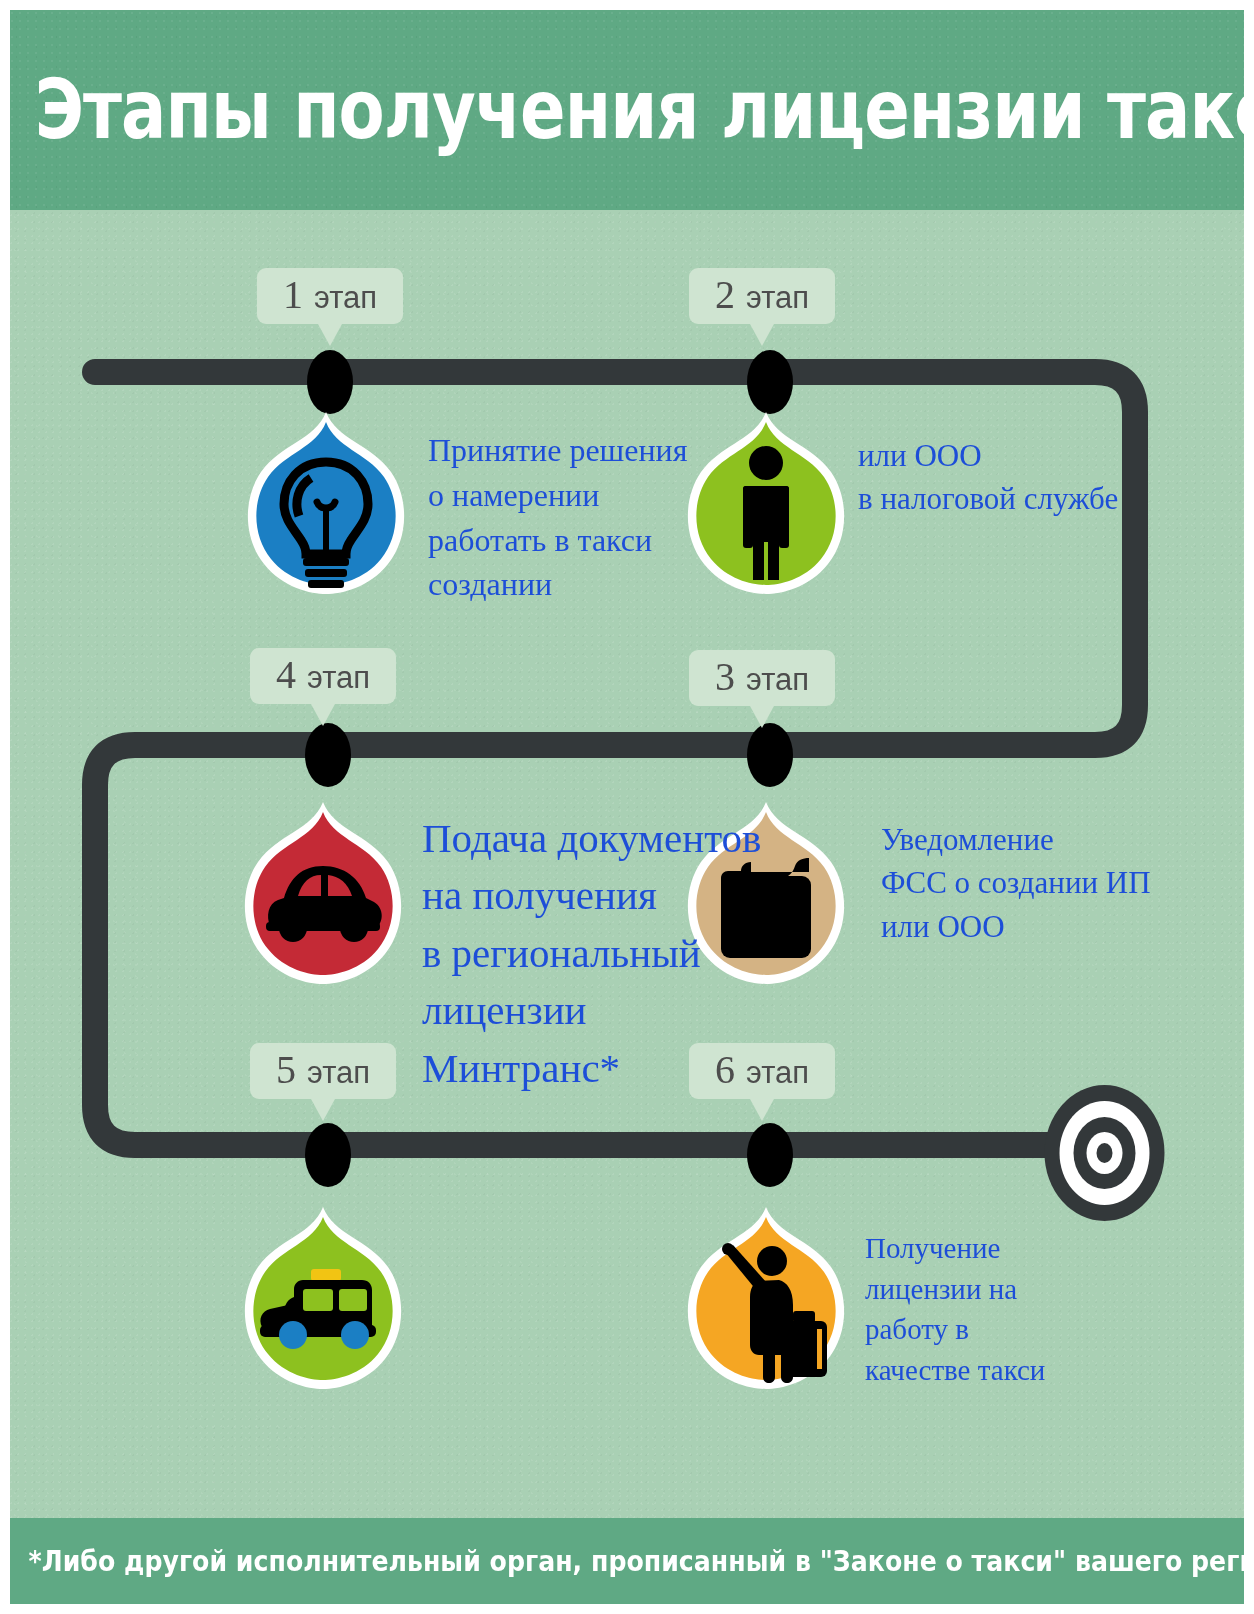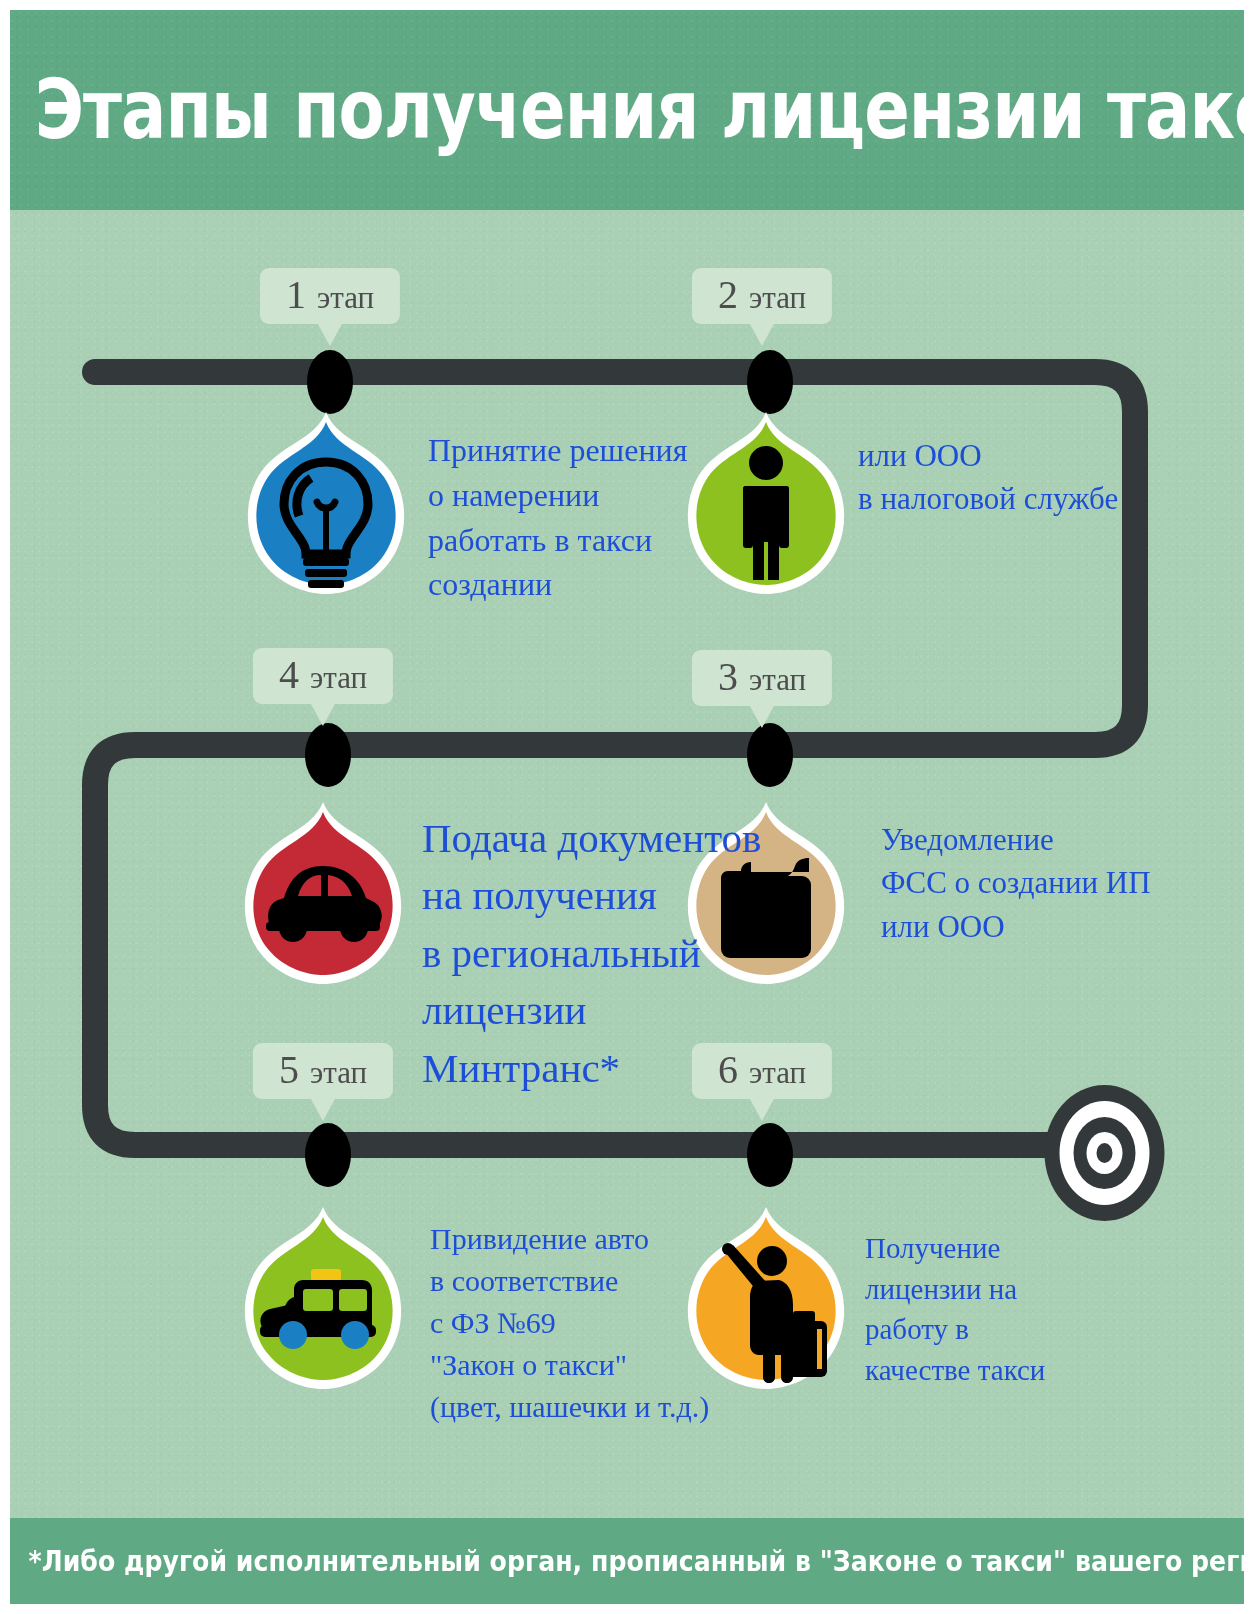--- a/index.html
+++ b/index.html
@@ -117,21 +117,21 @@
     align-items: baseline;
     gap: 11px;
   }
   .stage-label .num {
     font-family: "Liberation Serif", serif;
     font-size: 40px;
     color: #4d4d4d;
     line-height: 1;
   }
   .stage-label .word {
-    font-family: Liberation Serif, serif;
+    font-family: Liberation Sans, sans-serif;
     font-size: 31px;
     color: #4d4d4d;
     line-height: 1;
   }
   .stage-label .tail {
     width: 0; height: 0;
     margin: 0 auto;
     border-left: 12px solid transparent;
     border-right: 12px solid transparent;
     border-top: 22px solid #cfe4d1;
@@ -433,27 +433,20 @@
       <div class="line">лицензии</div>
       <div class="line">Минтранс*</div>
     </div>
 
     <div class="step-text" style="left:843px; top:808px; font-size:31px;margin-left:28px;">
       <div class="line">Уведомление</div>
       <div class="line">ФСС о создании ИП</div>
       <div class="line">или ООО</div>
     </div>
 
-    <div class="step-text" style="left:420px; top:1208px; font-size:30px;">
-      <div class="line">Привидение авто</div>
-      <div class="line">в соответствие</div>
-      <div class="line">с ФЗ №69</div>
-      <div class="line">"Закон о такси"</div>
-      <div class="line">(цвет, шашечки и т.д.)</div>
-    </div>
 
     <div class="step-text" style="left:855px; top:1218px; font-size:29px;">
       <div class="line">Получение</div>
       <div class="line">лицензии на</div>
       <div class="line">работу в</div>
       <div class="line">качестве такси</div>
     </div>
 
     <div id="footer">
       <div id="footer-text">*Либо другой исполнительный орган, прописанный в "Законе о такси" вашего региона</div>

